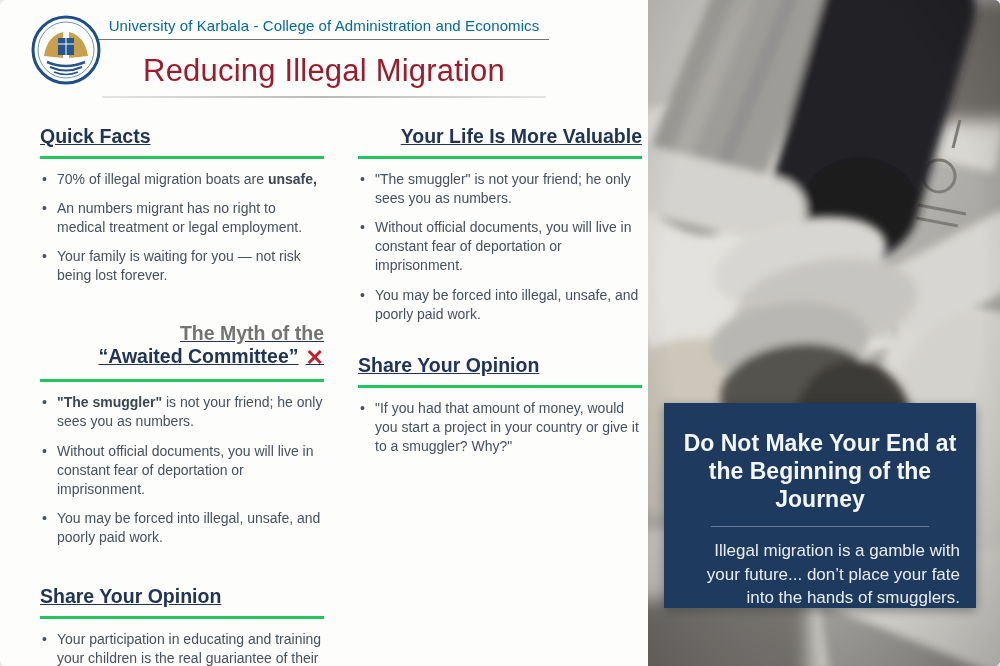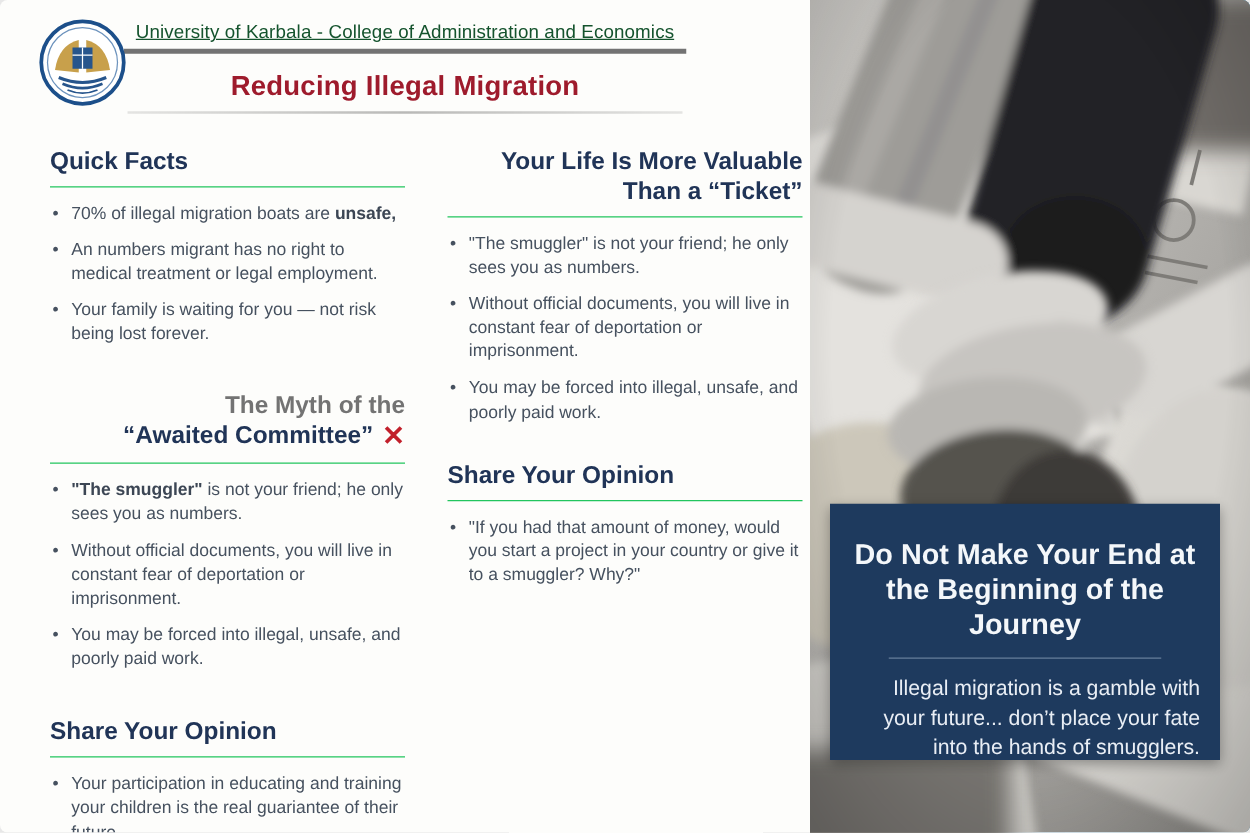--- a/index.html
+++ b/index.html
@@ -5,35 +5,35 @@
   html,body{margin:0;padding:0;background:#e8e8e8;}
   .page{
     width:1000px;height:666px;display:flex;background:#fdfdfb;
     font-family:"Liberation Sans",sans-serif;position:relative;overflow:hidden;
     border-radius:6px;
   }
   
   .left{width:648px;position:relative;box-sizing:border-box;}
   .header{position:relative;text-align:center;padding-top:17px;}
   .logo{position:absolute;left:30px;top:12px;width:72px;height:76px;}
-  .hline{display:inline-block;color:#14532d;font-size:15px;letter-spacing:.1px;
-         border-bottom:4px solid #737373;padding:0 10px 5px;text-decoration:underline;}
+  .hline{display:inline-block;color:#0369a1;font-size:15px;letter-spacing:.1px;
+         border-bottom:1px solid #737373;padding:0 10px 5px;}
   .hline2{margin-top:5px;font-size:14.5px;}
   .titlewrap{text-align:center;margin-top:13px;}
-  .title{color:#9e1b2c;font-size:22px;font-weight:bold;letter-spacing:.2px;}
+  .title{color:#9e1b2c;font-size:31px;font-weight:normal;letter-spacing:.2px;}
   .title-underline{width:444px;height:2px;background:linear-gradient(to right,#e4e4e2,#b9b9b7,#e4e4e2);margin:7px auto 0;}
   .cols{display:flex;padding:27px 6px 0 40px;gap:34px;}
   .col{width:294px;}
   section{display:block;}
   .col section{margin-bottom:30px;}
   .col-left section:nth-child(2){margin-top:36px;}
   .col-left section:nth-child(3){margin-top:38px;}
   .col-right section:nth-child(2){margin-top:28px;}
   h3{margin:0 0 11px 0;font-size:19.5px;line-height:1.22;color:#203457;
-     border-bottom:1px solid #22c55e;padding-bottom:7px;font-weight:bold;}
+     border-bottom:3px solid #22c55e;padding-bottom:7px;font-weight:bold;text-decoration:underline;}
   h3 .hl{display:inline;}
   h3 .hl.block{display:block;text-align:right;}
   h3 .navy{color:#203457;}
   h3 .red{color:#737373;}
   .xmark{color:#c2202b;font-size:22px;font-weight:bold;margin-left:7px;vertical-align:-2px;}
   ul{list-style:none;margin:0;padding:0;}
   li{position:relative;padding-left:17px;color:#46515f;font-size:14px;line-height:1.37;margin-bottom:10px;}
   li::before{content:"\2022";position:absolute;left:2px;top:0;color:#46515f;}
   li .b{font-weight:bold;color:#3c4654;}
   
@@ -103,21 +103,20 @@
             <h3><span class="hl navy">Share Your Opinion</span></h3>
             <ul>
               <li><span>Your participation in educating and training your children is the real guariantee of their future.</span></li>
             </ul>
           </section>
         </div>
       <div class="col col-right" id="col-right">
           <section>
             <h3>
               <span class="hl navy block">Your Life Is More Valuable</span>
-              <span class="hl navy block">Than a “Ticket”</span>
             </h3>
             <ul>
               <li><span>"The smuggler" is not your friend; he only sees you as numbers.</span></li>
               <li><span>Without official documents, you will live in constant fear of deportation or imprisonment.</span></li>
               <li><span>You may be forced into illegal, unsafe, and poorly paid work.</span></li>
             </ul>
           </section>
           <section>
             <h3><span class="hl navy">Share Your Opinion</span></h3>
             <ul>

